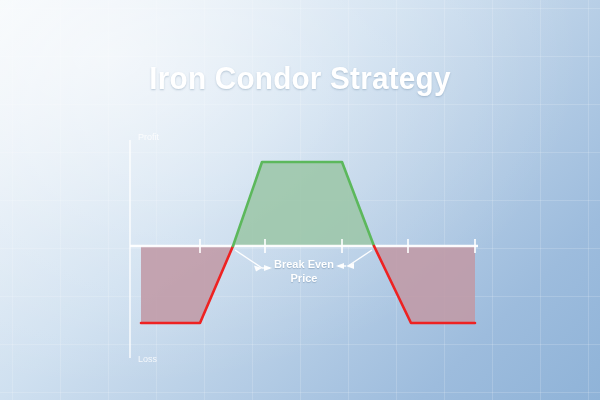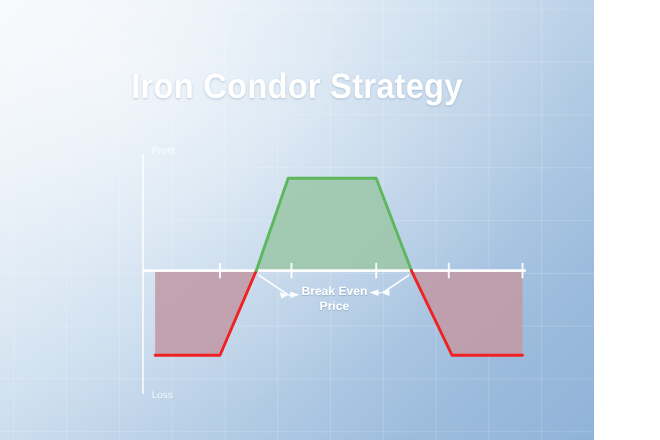--- a/index.html
+++ b/index.html
@@ -2,21 +2,21 @@
 <html><head>
 <meta charset="utf-8">
 <style>
   html, body {
     margin: 0;
     padding: 0;
     background: #ffffff;
   }
   #stage {
     position: relative;
-    width: 540px;
+    width: 600px;
     height: 400px;
     overflow: hidden;
     font-family: "Liberation Sans", sans-serif;
   }
   .bg-gradient {
     position: absolute;
     inset: 0;
     background: linear-gradient(135deg,
       #f4f8fb 0%,
       #eaf1f8 12%,

